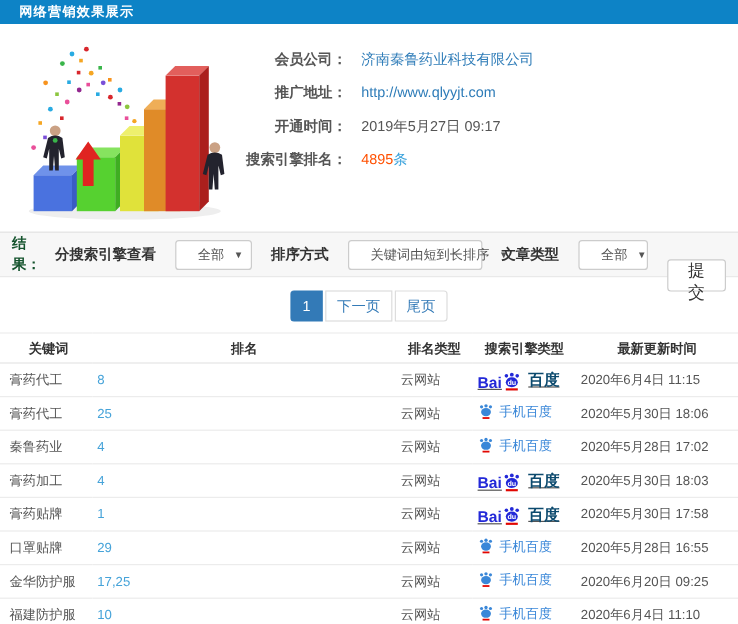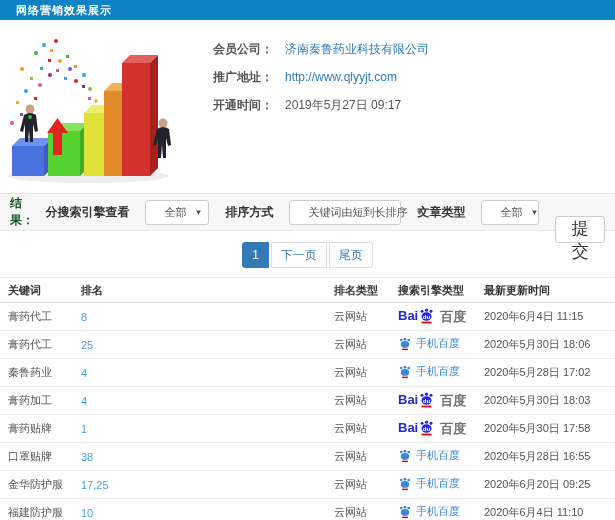--- a/index.html
+++ b/index.html
@@ -4,21 +4,21 @@
 <style>
   * { margin:0; padding:0; box-sizing:border-box; }
   html,body { width:615px; height:520px; overflow:hidden; background:#fff;
     font-family:"Liberation Sans","DejaVu Sans",sans-serif; color:#555; }
 
   
   .topbar { height:20px; background:#0d83c6; line-height:20px; padding-left:16px;
     color:#fff; font-size:11px; font-weight:bold; letter-spacing:1px; }
 
   
-  .info-section { display:flex; margin-top:5px; height:162px; }
+  .info-section { display:flex; margin-top:5px; height:162px;padding-left:16px; }
   .clipart-wrap { width:175px; height:160px; flex:0 0 175px; }
   .info-list { padding-top:10px; font-size:12px; }
   .info-row { height:28px; display:flex; align-items:center; }
   .info-label { display:inline-block; width:98px; text-align:right; font-weight:bold; color:#555; }
   .info-value { margin-left:12px; color:#555; }
   .link-blue { color:#2e7cb8; text-decoration:none; cursor:pointer; }
   .count-red { color:#ff5000; }
   .count-unit { color:#3aa2dc; }
 
   
@@ -27,45 +27,45 @@
     display:flex; align-items:center; padding:0 10px; }
   .result-label { font-weight:bold; color:#14532d; font-size:12px; }
   .filters { margin-left:auto; display:flex; align-items:center; gap:16px; }
   .filter-label { font-weight:bold; color:#333; font-size:12px; white-space:nowrap; }
   .fake-select { height:25px; background:#fff; border:1px solid #ccc; border-radius:3px;
     display:flex; align-items:center; font-size:11px; color:#555; padding:0 18px; cursor:pointer; }
   .fake-select .val { white-space:nowrap; }
   .caret { margin-left:auto; padding-left:8px; font-size:8px; color:#555; }
   .sel-1 { width:64px; } .sel-2 { width:112px; } .sel-3 { width:58px; }
   .submit-btn { height:27px; padding:0 11px; background:#fff; border:1px solid #ccc;
-    border-radius:3px; font-size:17px; color:#333; cursor:pointer;margin-top:34px; }
+    border-radius:3px; font-size:14px; color:#333; cursor:pointer;margin-top:34px; }
 
   
   .pagination { text-align:center; margin:11px 0 9px 0; font-size:12px; }
   .page-item { display:inline-block; min-width:26px; height:26px; line-height:24px;
     padding:0 9px; border:1px solid #ddd; background:#fff; color:#337ab7;
     margin:0 1px; cursor:pointer; }
   .page-item.active { background:#337ab7; border-color:#337ab7; color:#fff;
     border-radius:3px 0 0 3px; }
   .page-item.last { border-radius:0 3px 3px 0; }
 
   
   table { width:100%; border-collapse:collapse; font-size:11px; table-layout:fixed; }
-  thead th { text-align:left; font-weight:bold; color:#333; border-top:1px solid #ededed;
+  thead th { text-align:center; font-weight:bold; color:#333; border-top:1px solid #ededed;
     border-bottom:1px solid #e4e4e4; height:25px; padding:0 4px; }
   tbody td { height:28px; border-bottom:1px solid #ececec; padding:0 4px; color:#555; }
   .col-kw { width:77px; padding-left:8px; }
   .col-rank { width:253px; }
   .col-rtype { width:64px; }
   .col-engine { width:86px; }
   .rank-link { color:#46a3d9; text-decoration:none; cursor:pointer; }
 
-  .baidu-logo { display:inline-flex; align-items:flex-start; font-weight:bold; font-size:13px; }
+  .baidu-logo { display:inline-flex; align-items:flex-end; font-weight:bold; font-size:13px;text-decoration:underline; }
   .baidu-logo .bai { color:#2329d8; letter-spacing:0; }
-  .baidu-logo .cn { color:#737373; margin-left:5px; }
+  .baidu-logo .cn { color:#0c4a6e; margin-left:5px; }
   .mobile-baidu { display:inline-flex; align-items:center; gap:4px; color:#3a87d8; font-size:11px;justify-content:center; }
   .paw { display:inline-block; vertical-align:middle; }
 </style>
 </head>
 <body>
 
 <div class="topbar">
   <span>网络营销效果展示</span>
 </div>
 
@@ -152,20 +152,24 @@
       <span class="info-value link-blue">济南秦鲁药业科技有限公司</span>
     </div>
     <div class="info-row">
       <span class="info-label">推广地址：</span>
       <span class="info-value link-blue">http://www.qlyyjt.com</span>
     </div>
     <div class="info-row">
       <span class="info-label">开通时间：</span>
       <span class="info-value">2019年5月27日 09:17</span>
     </div>
+    <div class="info-row">
+      <span class="info-label">搜索引擎排名：</span>
+      <span class="info-value"><span class="count-red">4895</span><span class="count-unit">条</span></span>
+    </div>
   </div>
 </div>
 
 <div class="result-bar">
   <span class="result-label">结果：</span>
   <div class="filters">
     <span class="filter-label">分搜索引擎查看</span>
     <div class="fake-select sel-1">
       <span class="val">全部</span>
       <span class="caret">▼</span>
@@ -280,21 +284,21 @@
               <ellipse cx="8.5" cy="8.5" rx="5" ry="4.2" fill="#2329d8"></ellipse>
               <text x="8.5" y="10.6" font-size="6" font-weight="bold" fill="#fff" text-anchor="middle">du</text>
               <rect x="3.5" y="13.6" width="10" height="1.8" fill="#e10601"></rect>
             </svg>
             <span class="cn">百度</span>
           </span></td>
       <td>2020年5月30日 17:58</td>
     </tr>
     <tr>
       <td class="col-kw">口罩贴牌</td>
-      <td class="col-rank"><a class="rank-link">38</a></td>
+      <td class="col-rank"><a class="rank-link">29</a></td>
       <td class="col-rtype">云网站</td>
       <td class="col-engine"><span class="mobile-baidu">
             <svg class="paw" width="14" height="14" viewBox="0 0 17 16">
               <circle cx="4" cy="3.2" r="1.6" fill="#3a87d8"></circle>
               <circle cx="8.5" cy="2.2" r="1.7" fill="#3a87d8"></circle>
               <circle cx="13" cy="3.2" r="1.6" fill="#3a87d8"></circle>
               <ellipse cx="8.5" cy="8.5" rx="5" ry="4.2" fill="#3a87d8"></ellipse>
               <rect x="5" y="13.6" width="7" height="1.8" fill="#e10601"></rect>
             </svg>
             <span>手机百度</span>

